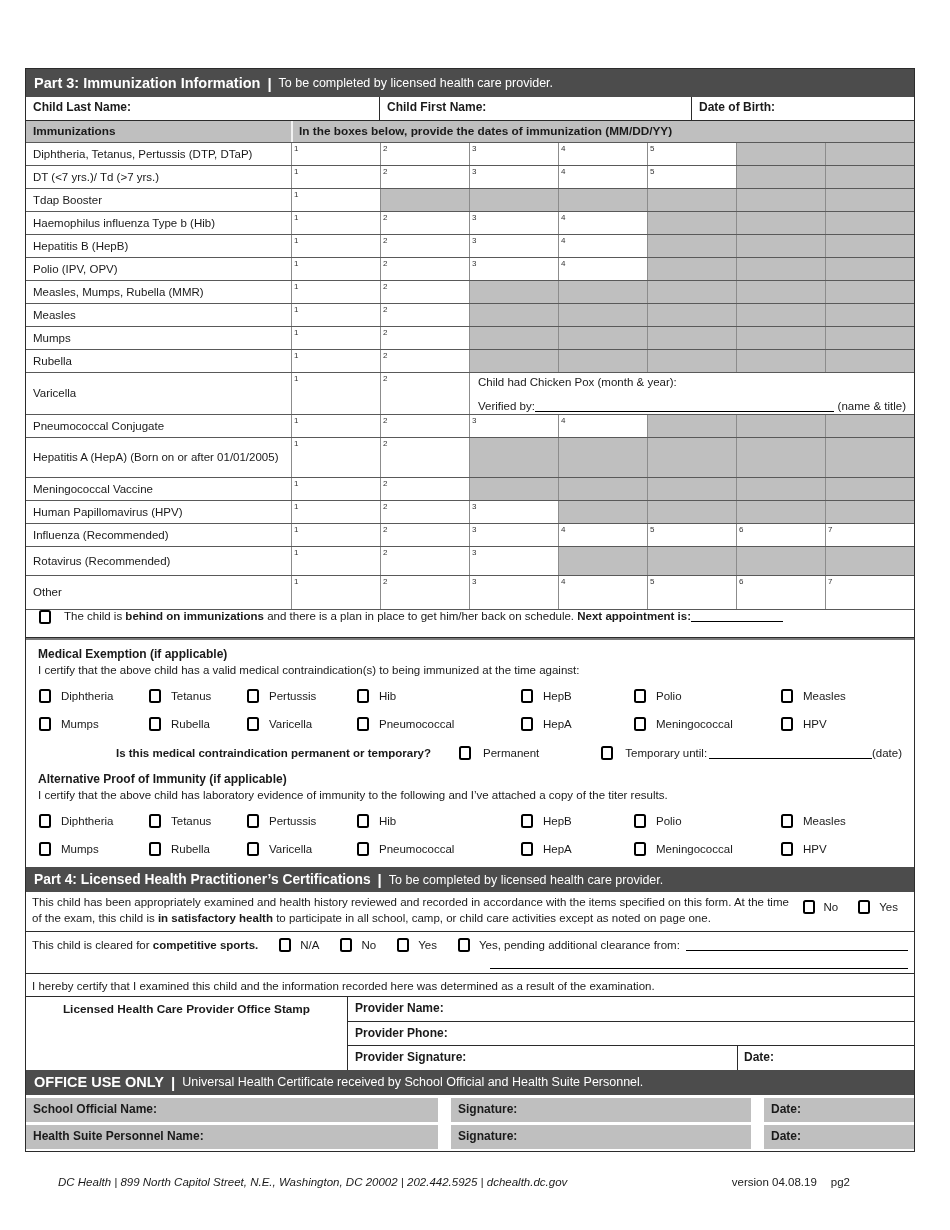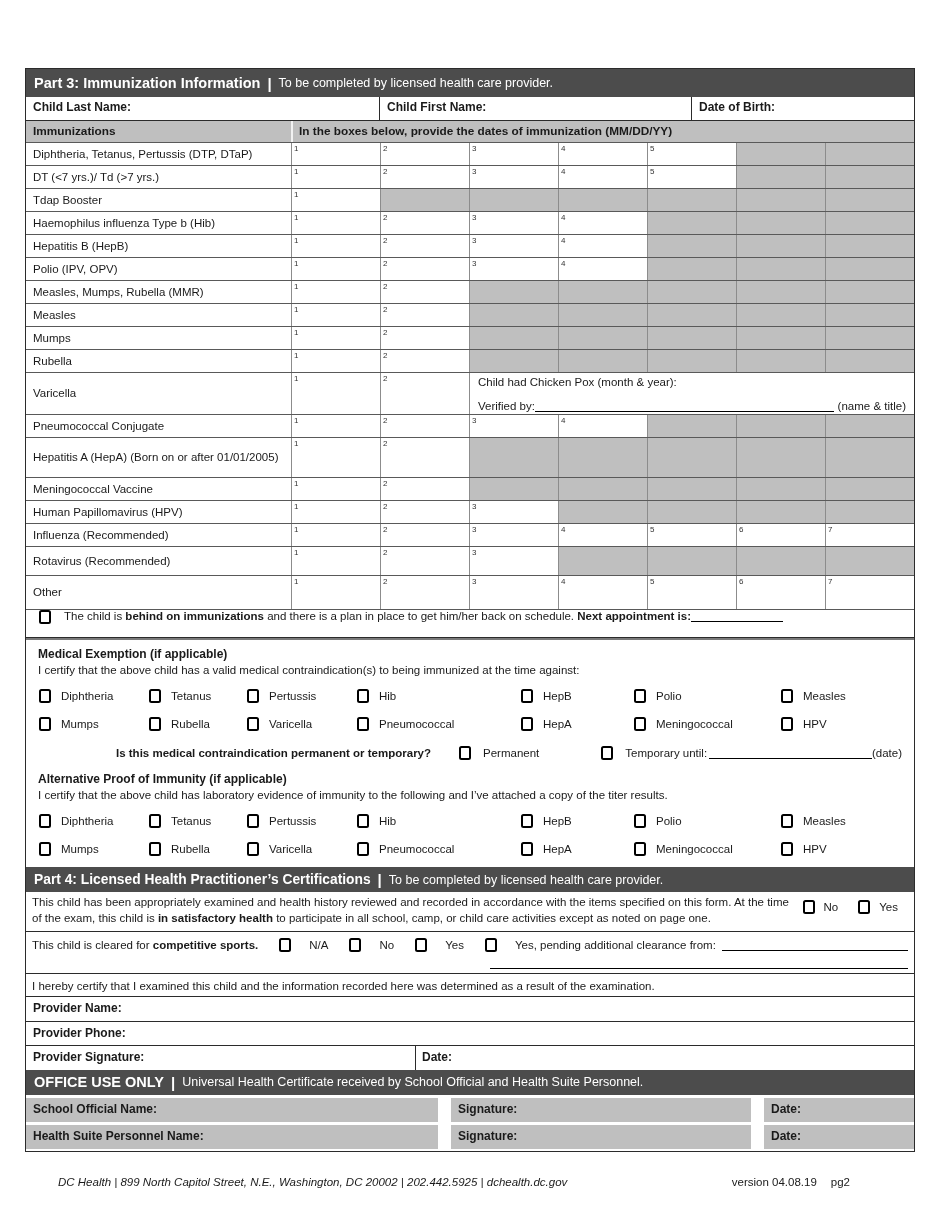--- a/index.html
+++ b/index.html
@@ -57,21 +57,21 @@
   .q-item { display:flex; align-items:center; gap:12px; }
   .q-row .uline { flex:1; height:13px; margin:0 0 2px 2px; }
 
   
   .sat { display:flex; border-bottom:1px solid #2b2b2b; }
   .sat p { flex:1; font-size:11.5px; line-height:1.38; padding:3px 4px 4px 6px; white-space:pre-wrap; }
   .yn { display:flex; gap:20px; padding:8px 16px 0 8px; align-items:flex-start; }
   .yn .vax-item { gap:9px; }
   .sports { padding:6px 6px 4px 6px; border-bottom:1px solid #2b2b2b; }
   .sports-l1 { display:flex; align-items:center; font-size:11.5px; }
-  .sports-l1 .opt { display:flex; align-items:center; gap:18px; margin-left:21px; }
+  .sports-l1 .opt { display:flex; align-items:center; gap:9px; margin-left:21px; }
   .sports-l1 .uline { flex:1; height:13px; margin-left:6px; border-bottom-width:1.6px; }
   .sports-l2 { margin-left:458px; height:17px; border-bottom:1.6px solid #000; }
   .certify { font-size:11.5px; padding:6px 6px 4px 6px; }
   .provider { display:flex; border-top:1px solid #2b2b2b; }
   .stamp { width:322px; border-right:1px solid #2b2b2b; text-align:center; font-weight:bold; font-size:11.8px; padding-top:5px; }
   .prov-right { flex:1; display:flex; flex-direction:column; }
   .prov-line { height:24px; font-weight:bold; font-size:12px; padding:4px 0 0 7px; }
   .prov-line + .prov-line { border-top:1px solid #2b2b2b; }
   .prov-last { display:flex; border-top:1px solid #2b2b2b; }
   .prov-sig { width:390px; height:24px; font-weight:bold; font-size:12px; padding:4px 0 0 7px; border-right:1px solid #2b2b2b; }
@@ -524,20 +524,21 @@
         <span class="cbx"></span>
         <span>Yes, pending additional clearance from:</span>
       </span>
       <span class="uline"></span>
     </div>
     <div class="sports-l2"></div>
   </div>
 
   <div class="certify">I hereby certify that I examined this child and the information recorded here was determined as a result of the examination.</div>
   <div class="provider">
+    <div class="stamp">Licensed Health Care Provider Office Stamp</div>
     <div class="prov-right">
       <div class="prov-line">Provider Name:</div>
       <div class="prov-line">Provider Phone:</div>
       <div class="prov-last">
         <div class="prov-sig">Provider Signature:</div>
         <div class="prov-date">Date:</div>
       </div>
     </div>
   </div>
 

